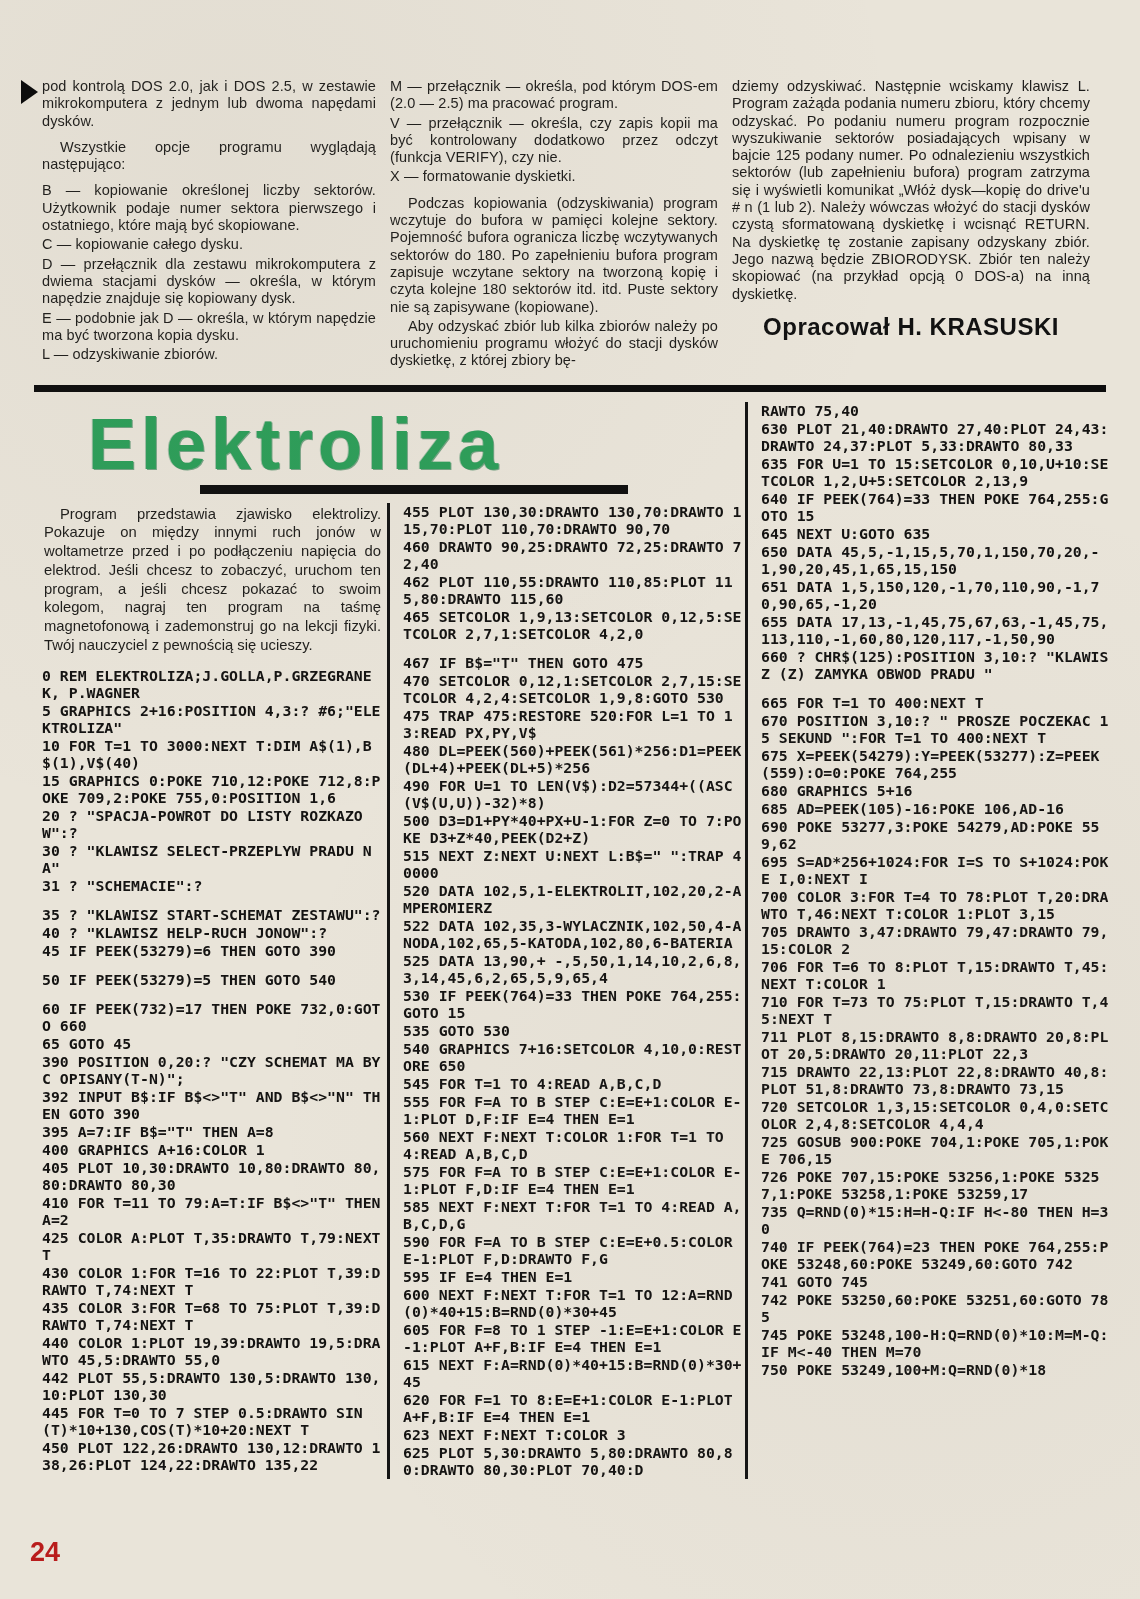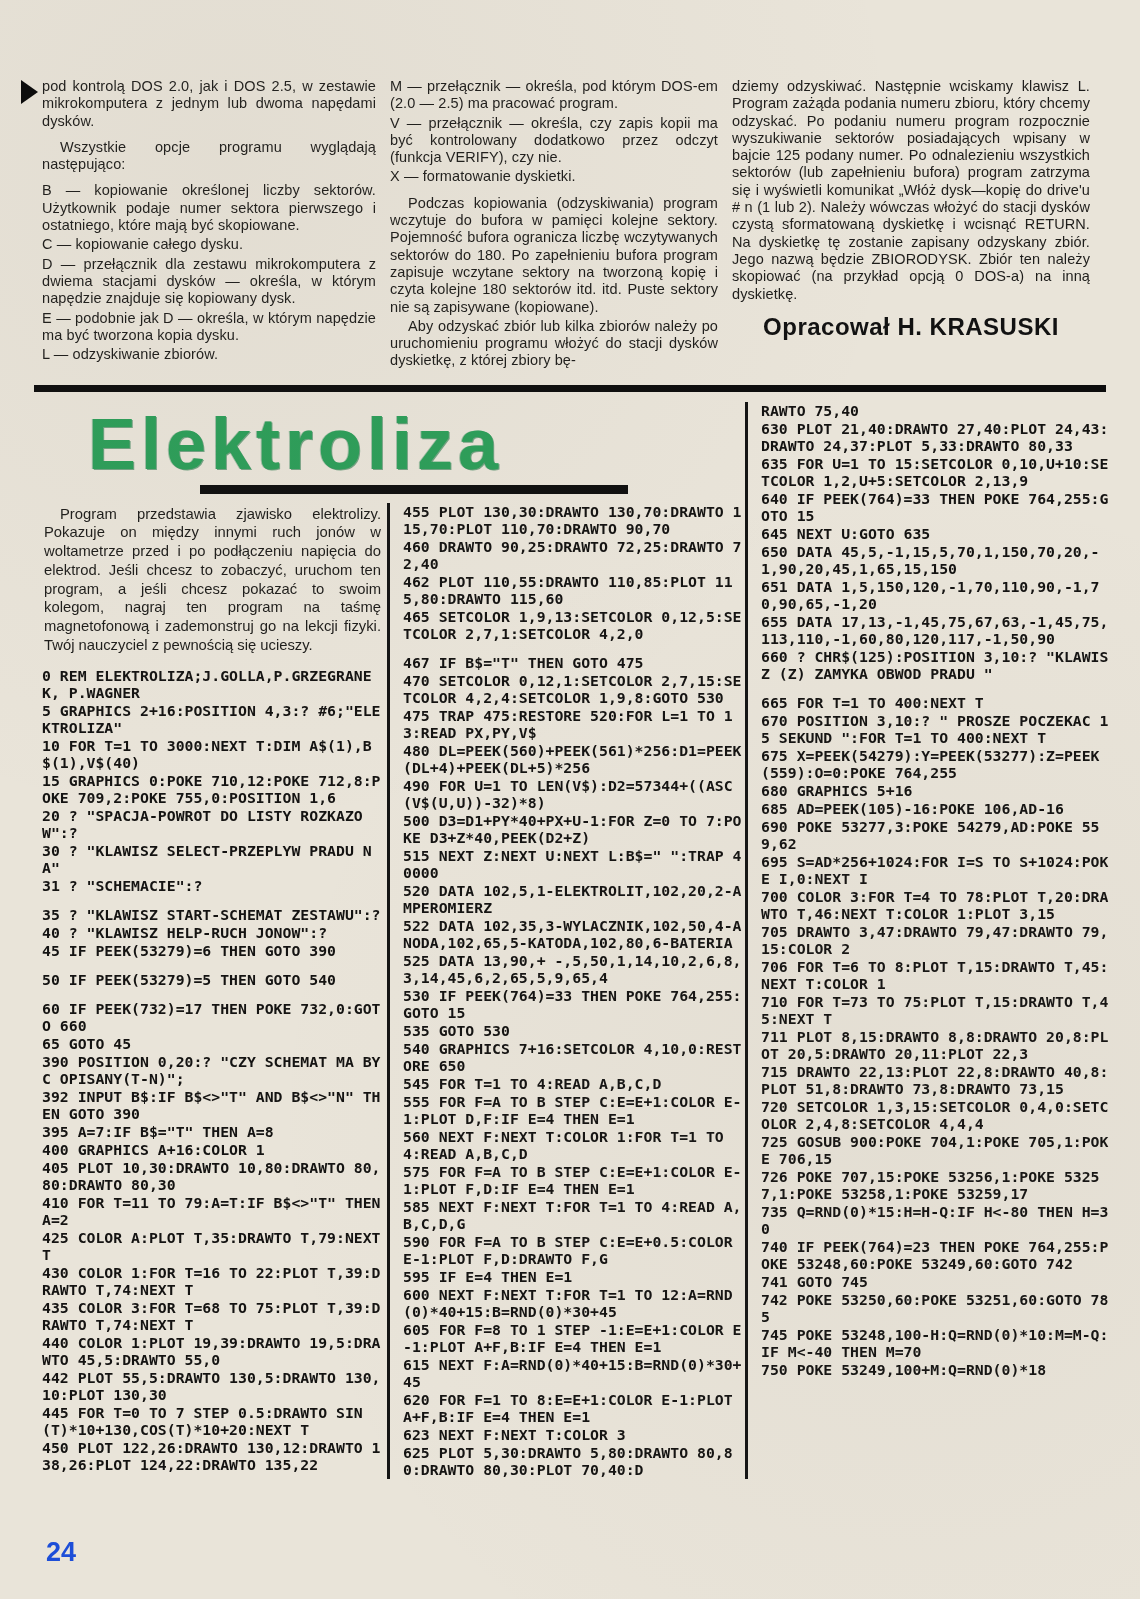--- a/index.html
+++ b/index.html
@@ -92,22 +92,22 @@
     font-weight:700;
     font-size:14.8px;line-height:17px;
     color:#141312;
     word-break:break-all;
     letter-spacing:0;
   }
   .colA .listing{margin-top:13px;margin-right:4px;}
   .listing .pline{margin:0 0 1px 0;}
   .listing .pline.blank{height:10px;}
   .page-number{
-    position:absolute;left:46px;top:1537px;
-    font-size:27px;font-weight:bold;color:#1d4ed8;
+    position:absolute;left:30px;top:1537px;
+    font-size:27px;font-weight:bold;color:#b91c1c;
     font-family:"Liberation Sans",sans-serif;
   }
 </style>
 </head>
 <body>
 
 <div class="page">
 
   <span class="lead-arrow"></span>
 

